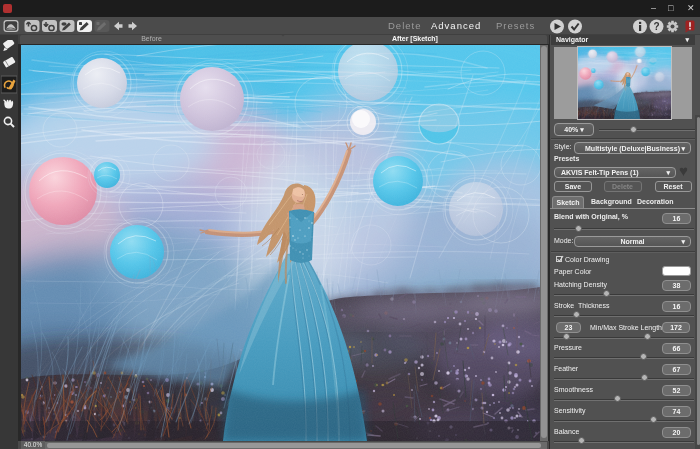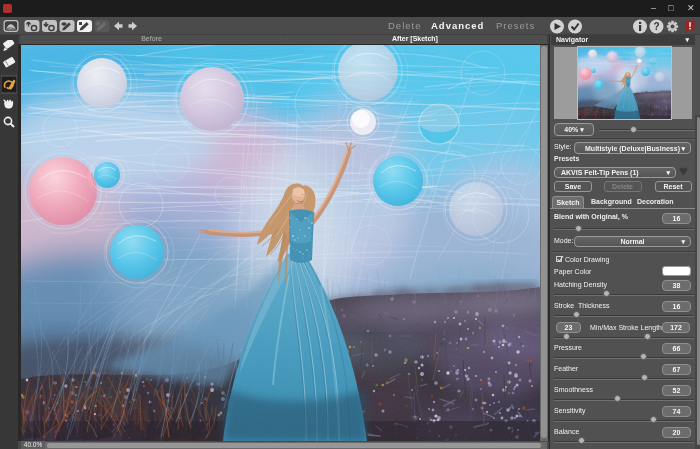--- a/index.html
+++ b/index.html
@@ -8,21 +8,21 @@
 #app { position:relative; width:700px; height:449px; background:#4a4a4a; }
 .abs { position:absolute; }
 
 #titlebar { left:0; top:0; width:700px; height:17px; background:#1c1c1c; color:#dcdcdc; font-size:7.5px; }
 #titletext { left:16px; top:5px; }
 #appicon { left:3px; top:4px; width:9px; height:9px; background:#b03030; border-radius:2px; }
 .winbtn { top:4px; color:#cfcfcf; font-size:9px; line-height:9px; }
 
 #toolbar { left:0; top:17px; width:700px; height:18px; background:#4b4b4b; border-bottom:1px solid #404040; }
 .mode { top:3px; font-size:9.5px; color:#9b9b9b; letter-spacing:1px; }
-.mode.sel { color:#f5f5f5; font-weight:bold;text-align:center; }
+.mode.sel { color:#f5f5f5; font-weight:normal;text-align:center; }
 
 #tabbar { left:18px; top:35px; width:531px; height:9px; background:#404040; }
 .tab { top:0; height:9px; font-size:7px; text-align:center; background:#4e4e4e; border-radius:2px 2px 0 0; }
 
 #tools { left:0; top:35px; width:18px; height:414px; background:#373737; }
 
 #canvaswrap { left:18px; top:44px; width:531px; height:405px; background:#282828; }
 #artmain { left:3px; top:1px; }
 #vscroll { left:522px; top:1px; width:8px; height:396px; background:#6a6a6a; }
 #vthumb { left:1px; top:1px; width:6px; height:392px; background:#929292; border-radius:3px; }

